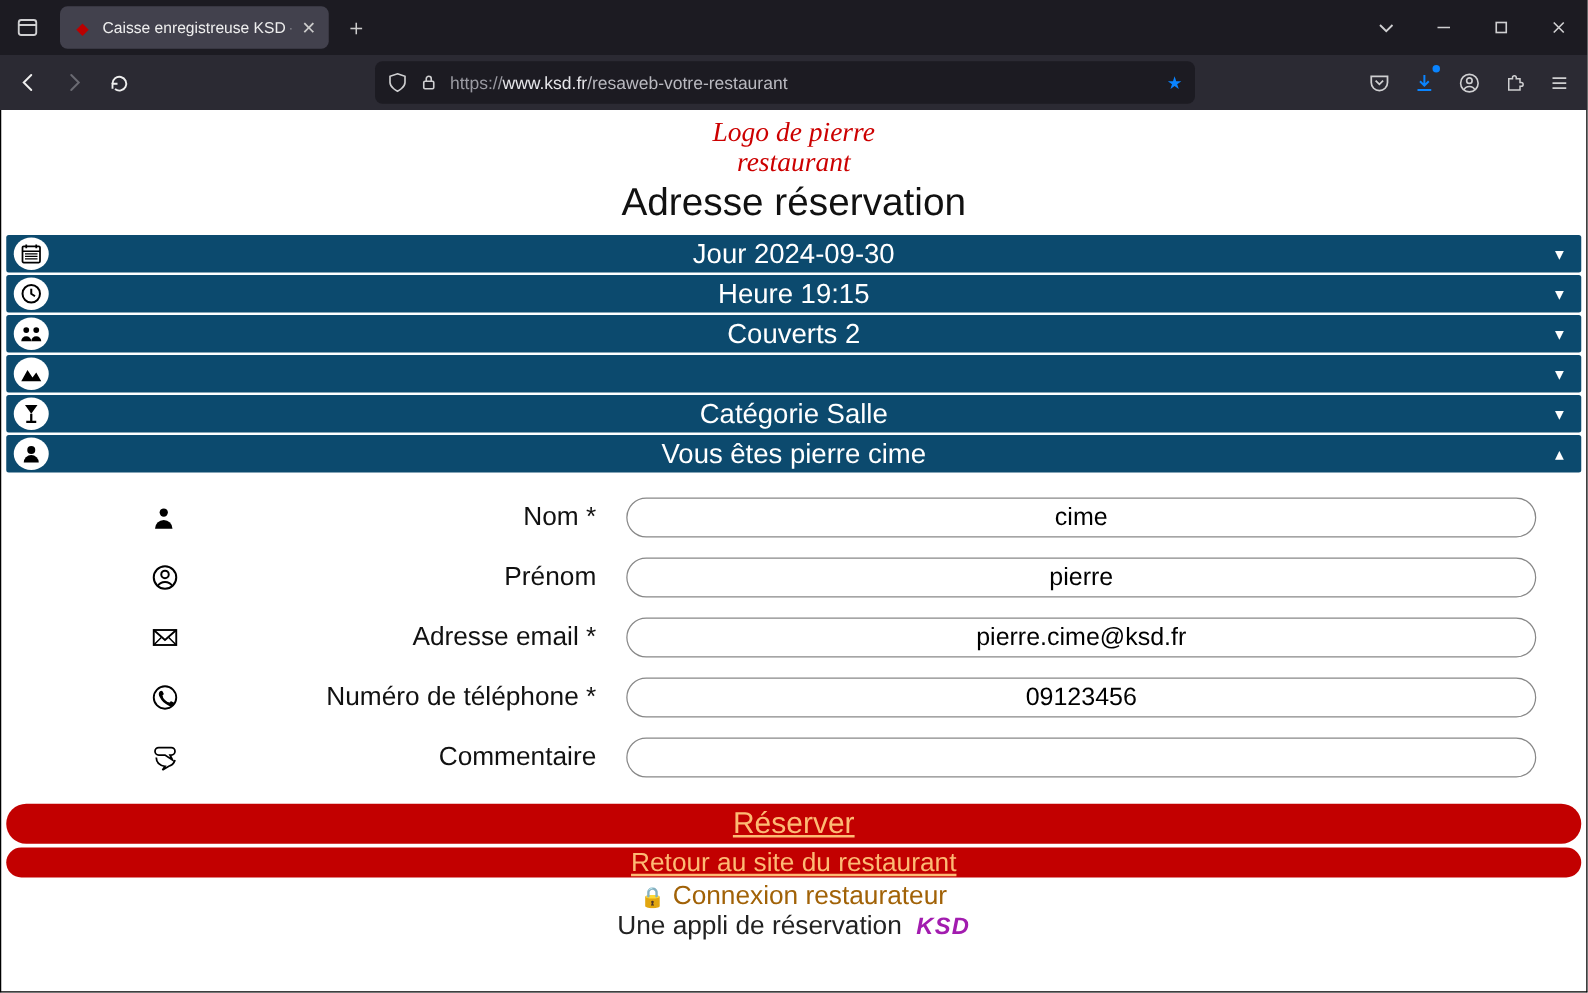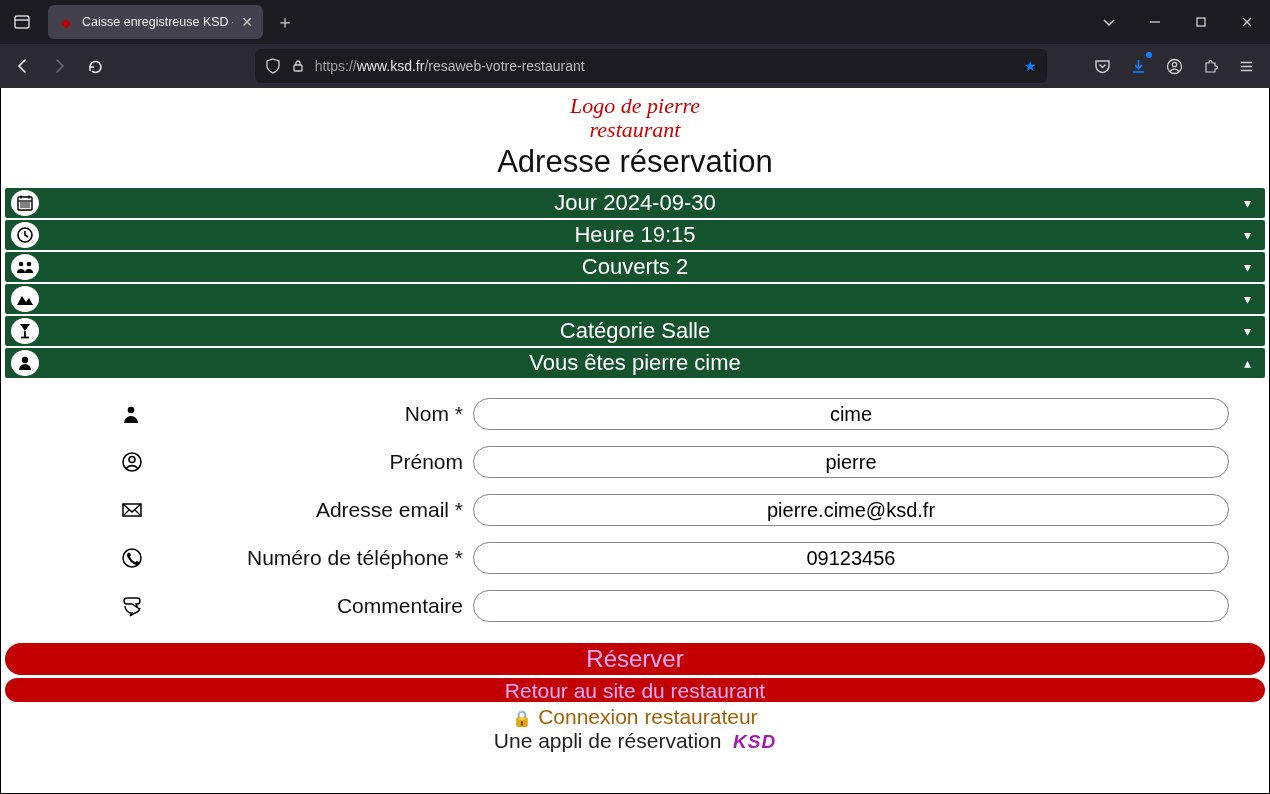--- a/index.html
+++ b/index.html
@@ -38,21 +38,21 @@
 
   .toolbar {
     height:44px; background:#2b2a33;
     display:flex; align-items:center; padding:0 6px;
     gap:2px;
   }
   .tbtn { width:34px;height:34px;display:flex;align-items:center;justify-content:center;color:#cfcfd1; border-radius:6px;}
   .tbtn.disabled { color:#6a6a72;}
   .urlbar {
     flex:0 0 auto;
-    width:792px;
+    width:656px;
     margin:0 auto;
     height:34px; background:#1c1b22;
     border-radius:6px;
     display:flex; align-items:center; padding:0 10px;
     color:#9a9aa2; font-size:14px;
     gap:10px;
   }
   .urlbar .shield { color:#cfcfd1;}
   .urlbar .lock { color:#cfcfd1;}
   .urlbar .urltext { flex:1; color:#9a9aa2; white-space:nowrap; overflow:hidden;}
@@ -74,21 +74,21 @@
   .logo {
     font-family: "Segoe Script","Brush Script MT",cursive;
     font-style:italic;
     color:#c00; font-size:22px;
     line-height:1.1; margin-top:2px;
   }
   .logo .l2 { display:block;}
   .heading { font-size:31px; color:#111; font-weight:400; margin:2px 0 8px;}
   .accordion { padding:0 4px;}
   .acc-row {
-    background:#14532d; color:#fff;
+    background:#0c4a6e; color:#fff;
     border-radius:2px;
     margin:2px 0;
     height:30px;
     display:flex; align-items:center;
     position:relative;
     font-size:22px;
     cursor:pointer;
   }
   .acc-row .acc-icon {
     width:28px;height:26px; margin-left:6px;
@@ -98,36 +98,36 @@
   }
   .acc-row .acc-label {
     position:absolute; left:0; right:0; text-align:center;
     pointer-events:none;
   }
   .acc-row .chev {
     margin-left:auto; margin-right:14px; color:#fff; font-size:14px;
   }
 
   .form-area { padding:10px 40px 10px 120px;}
-  .form-row { display:flex; align-items:center; height:48px; gap:6px;}
+  .form-row { display:flex; align-items:center; height:48px; gap:20px;}
   .form-row .ficon { width:40px; text-align:center; font-size:20px; color:#111;}
   .form-row .flabel { width:300px; text-align:right; font-size:21px; color:#111; padding-right:4px;}
   .form-row input {
     flex:1; height:32px;
     border:1px solid #888; border-radius:16px;
     text-align:center; font-size:20px;
     padding:2px 14px; outline:none;
   }
 
   .big-btn {
     display:block; margin:3px 4px;
-    background:#c20000; color:#f0abfc;
+    background:#c20000; color:#fdba74;
     border:none; border-radius:18px;
     font-size:24px; height:32px; line-height:30px;
-    cursor:pointer; width:calc(100% - 8px);
+    cursor:pointer; width:calc(100% - 8px);text-decoration:underline;
   }
   .big-btn.small { font-size:21px; height:24px; line-height:26px;}
   .footer-links { font-size:21px; color:#222; margin-top:2px;}
   .footer-links a { color:#a16207; text-decoration:none;}
   .footer-links .lockicon { font-size:16px;}
   .ksd-logo { color:#a21caf; font-weight:bold; font-style:italic; font-size:19px; letter-spacing:1px;}
   svg { display:block; }
 </style>
 </head>
 <body>

